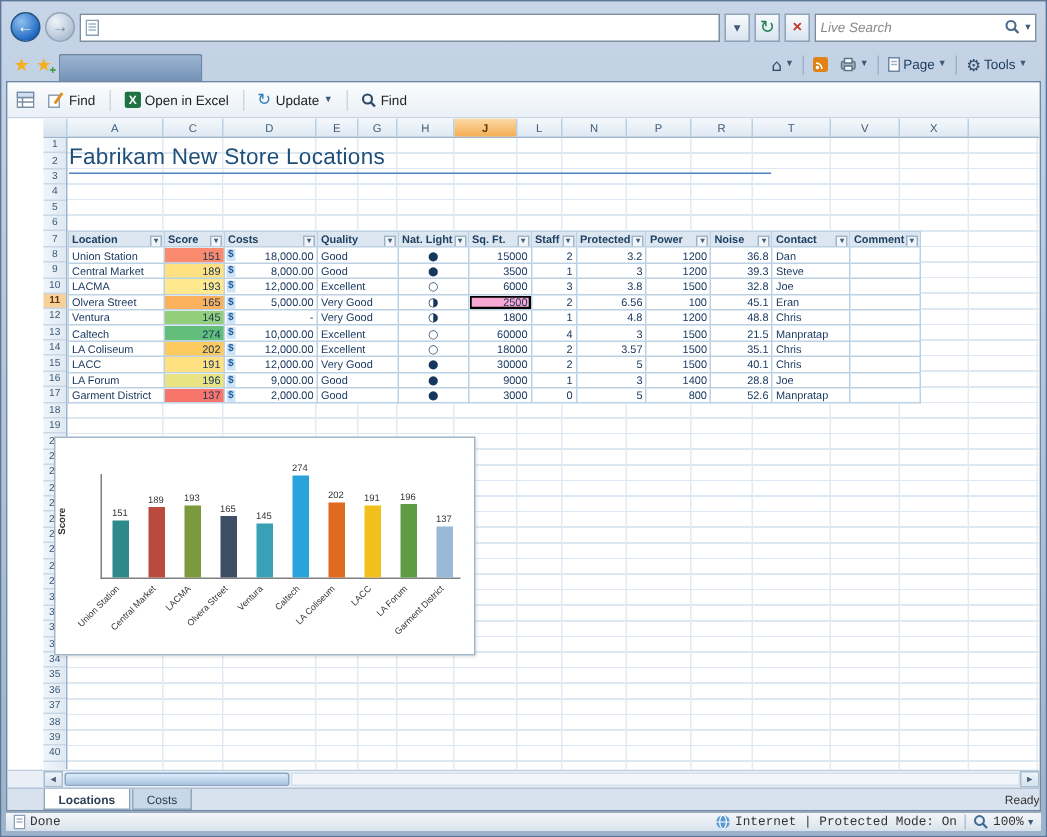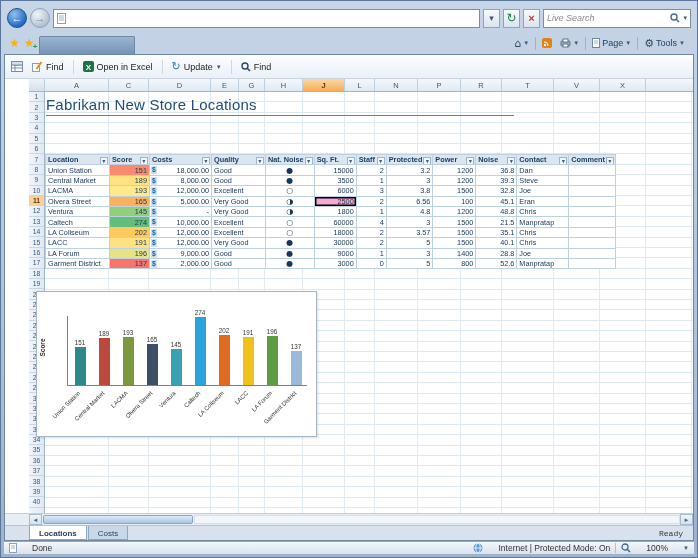--- a/index.html
+++ b/index.html
@@ -82,26 +82,26 @@
 
   
   .hscroll { height:12px; display:flex; align-items:center; background:#e8eef5; border-top:1px solid #c0cedd; padding-left:24px; }
   .sbtn { width:13px; height:11px; background:linear-gradient(#eef4fa,#d4e1ef); border:1px solid #a8bccf; font-size:6px; display:flex; align-items:center; justify-content:center; color:#48617c; flex:none; }
   .thumb { width:150px; height:9px; margin:0 1px; background:linear-gradient(#dcebfa,#aac6e2); border:1px solid #8aa6c4; border-radius:2px; flex:none; }
   .track { flex:1; height:9px; background:#f2f6fa; border:1px solid #d3dfeb; }
 
   .tabsrow { height:15px; display:flex; align-items:stretch; background:#d8e2ee; border-top:1px solid #b3c3d5; padding-left:24px; font-size:8px; }
   .stab { padding:1px 9px 0 9px; border:1px solid #8fa7bf; border-top:none; background:#c9d8e8; color:#2b3f55; margin-right:1px; display:flex; align-items:center; }
   .stab.active { background:#fff; font-weight:bold; }
-  .ready { margin-left:auto; padding-right:10px; font-size:8px; color:#333; display:flex; align-items:center;font-family:Liberation Mono, monospace; }
+  .ready { margin-left:auto; font-size:8px; color:#333; display:flex; align-items:center; }
 
   .statusbar { height:13px; background:linear-gradient(#f4f7fa,#d9e2ec); border-top:1px solid #98a8ba; display:flex; align-items:center; font-size:8.5px; color:#333; padding:0 5px; gap:5px; }
   .sspacer { flex:1; }
   .ssep { width:1px; height:10px; background:#b3c0ce; }
-  .srow { display:flex; align-items:center; gap:15px; white-space:nowrap; }
+  .srow { display:flex; align-items:center; gap:3px; white-space:nowrap;font-family:Liberation Mono, monospace; }
 </style>
 </head>
 <body>
 
 <div class="win">
 
   <div class="chrome1">
     <div class="navbtn back">
         <span>←</span>
       </div>
@@ -316,21 +316,21 @@
                 <col style="width: 41px;">
                 <col style="width: 52px;">
                 <col style="width: 46px;">
               </colgroup>
               <thead>
                 <tr>
                   <th><span class="htxt">Location</span><span class="flt">▾</span></th>
                   <th><span class="htxt">Score</span><span class="flt">▾</span></th>
                   <th><span class="htxt">Costs</span><span class="flt">▾</span></th>
                   <th><span class="htxt">Quality</span><span class="flt">▾</span></th>
-                  <th><span class="htxt">Nat. Noise</span><span class="flt">▾</span></th>
+                  <th><span class="htxt">Nat. Light</span><span class="flt">▾</span></th>
                   <th><span class="htxt">Sq. Ft.</span><span class="flt">▾</span></th>
                   <th><span class="htxt">Staff</span><span class="flt">▾</span></th>
                   <th><span class="htxt">Protected</span><span class="flt">▾</span></th>
                   <th><span class="htxt">Power</span><span class="flt">▾</span></th>
                   <th><span class="htxt">Noise</span><span class="flt">▾</span></th>
                   <th><span class="htxt">Contact</span><span class="flt">▾</span></th>
                   <th><span class="htxt">Comment</span><span class="flt">▾</span></th>
                 </tr>
               </thead>
               <tbody>

